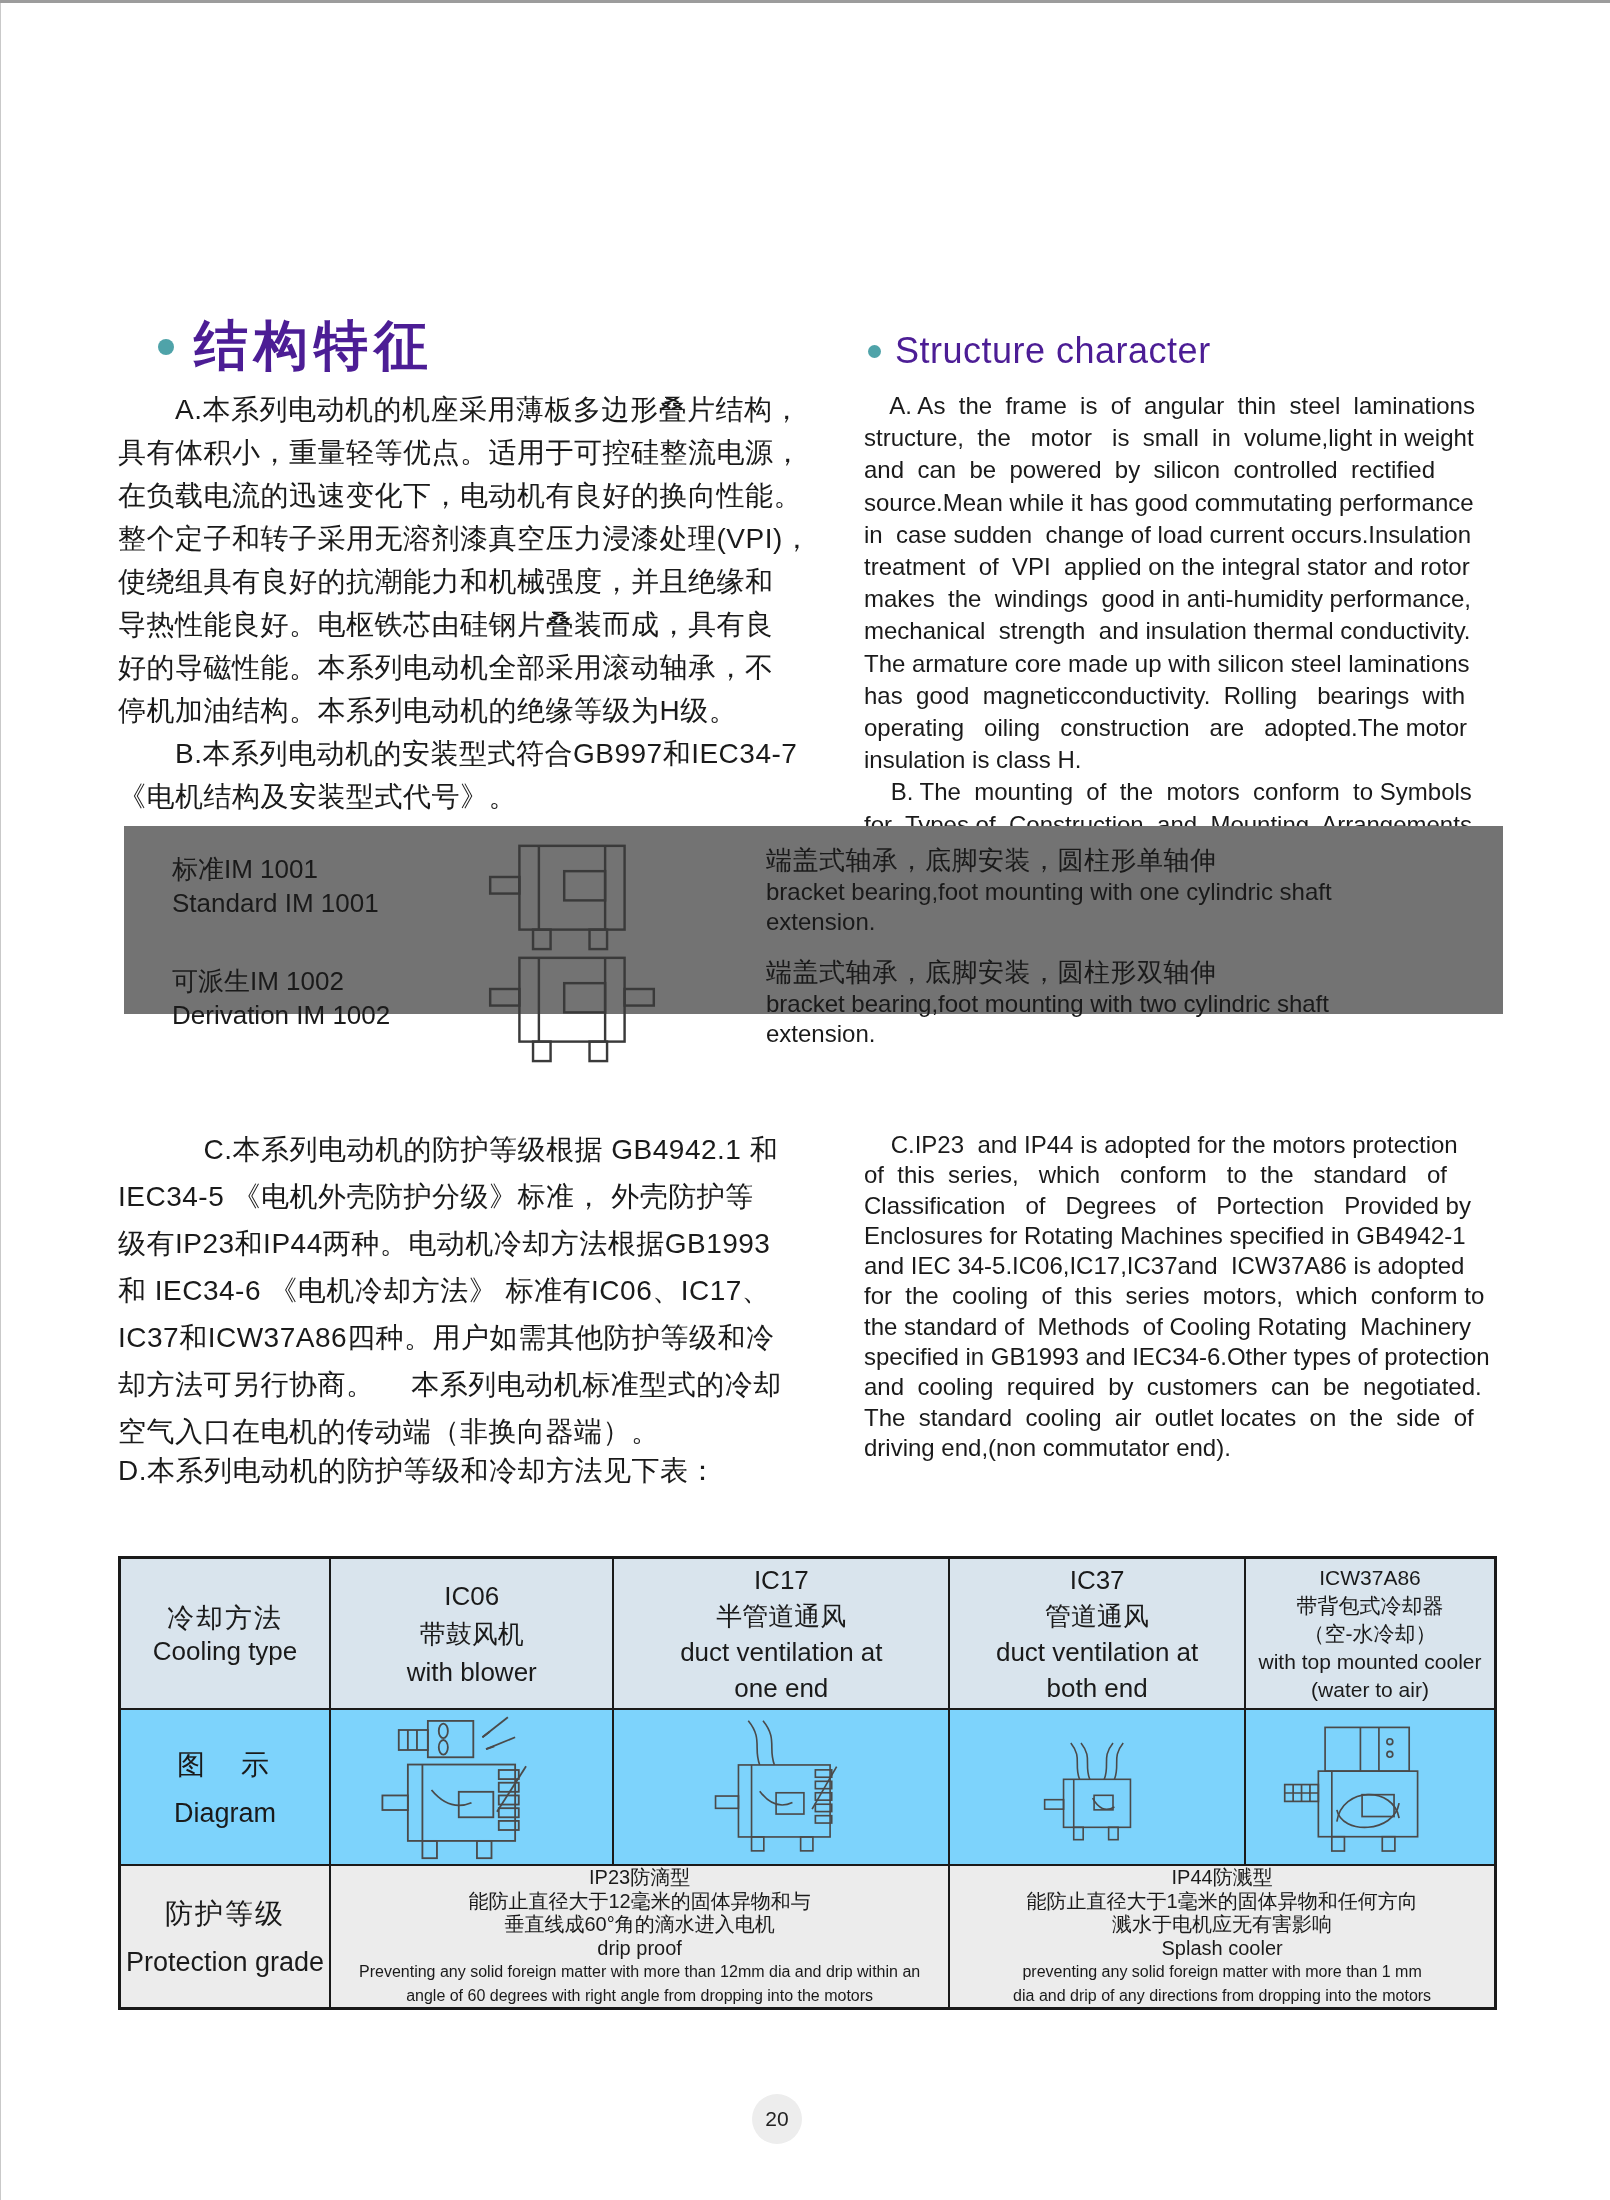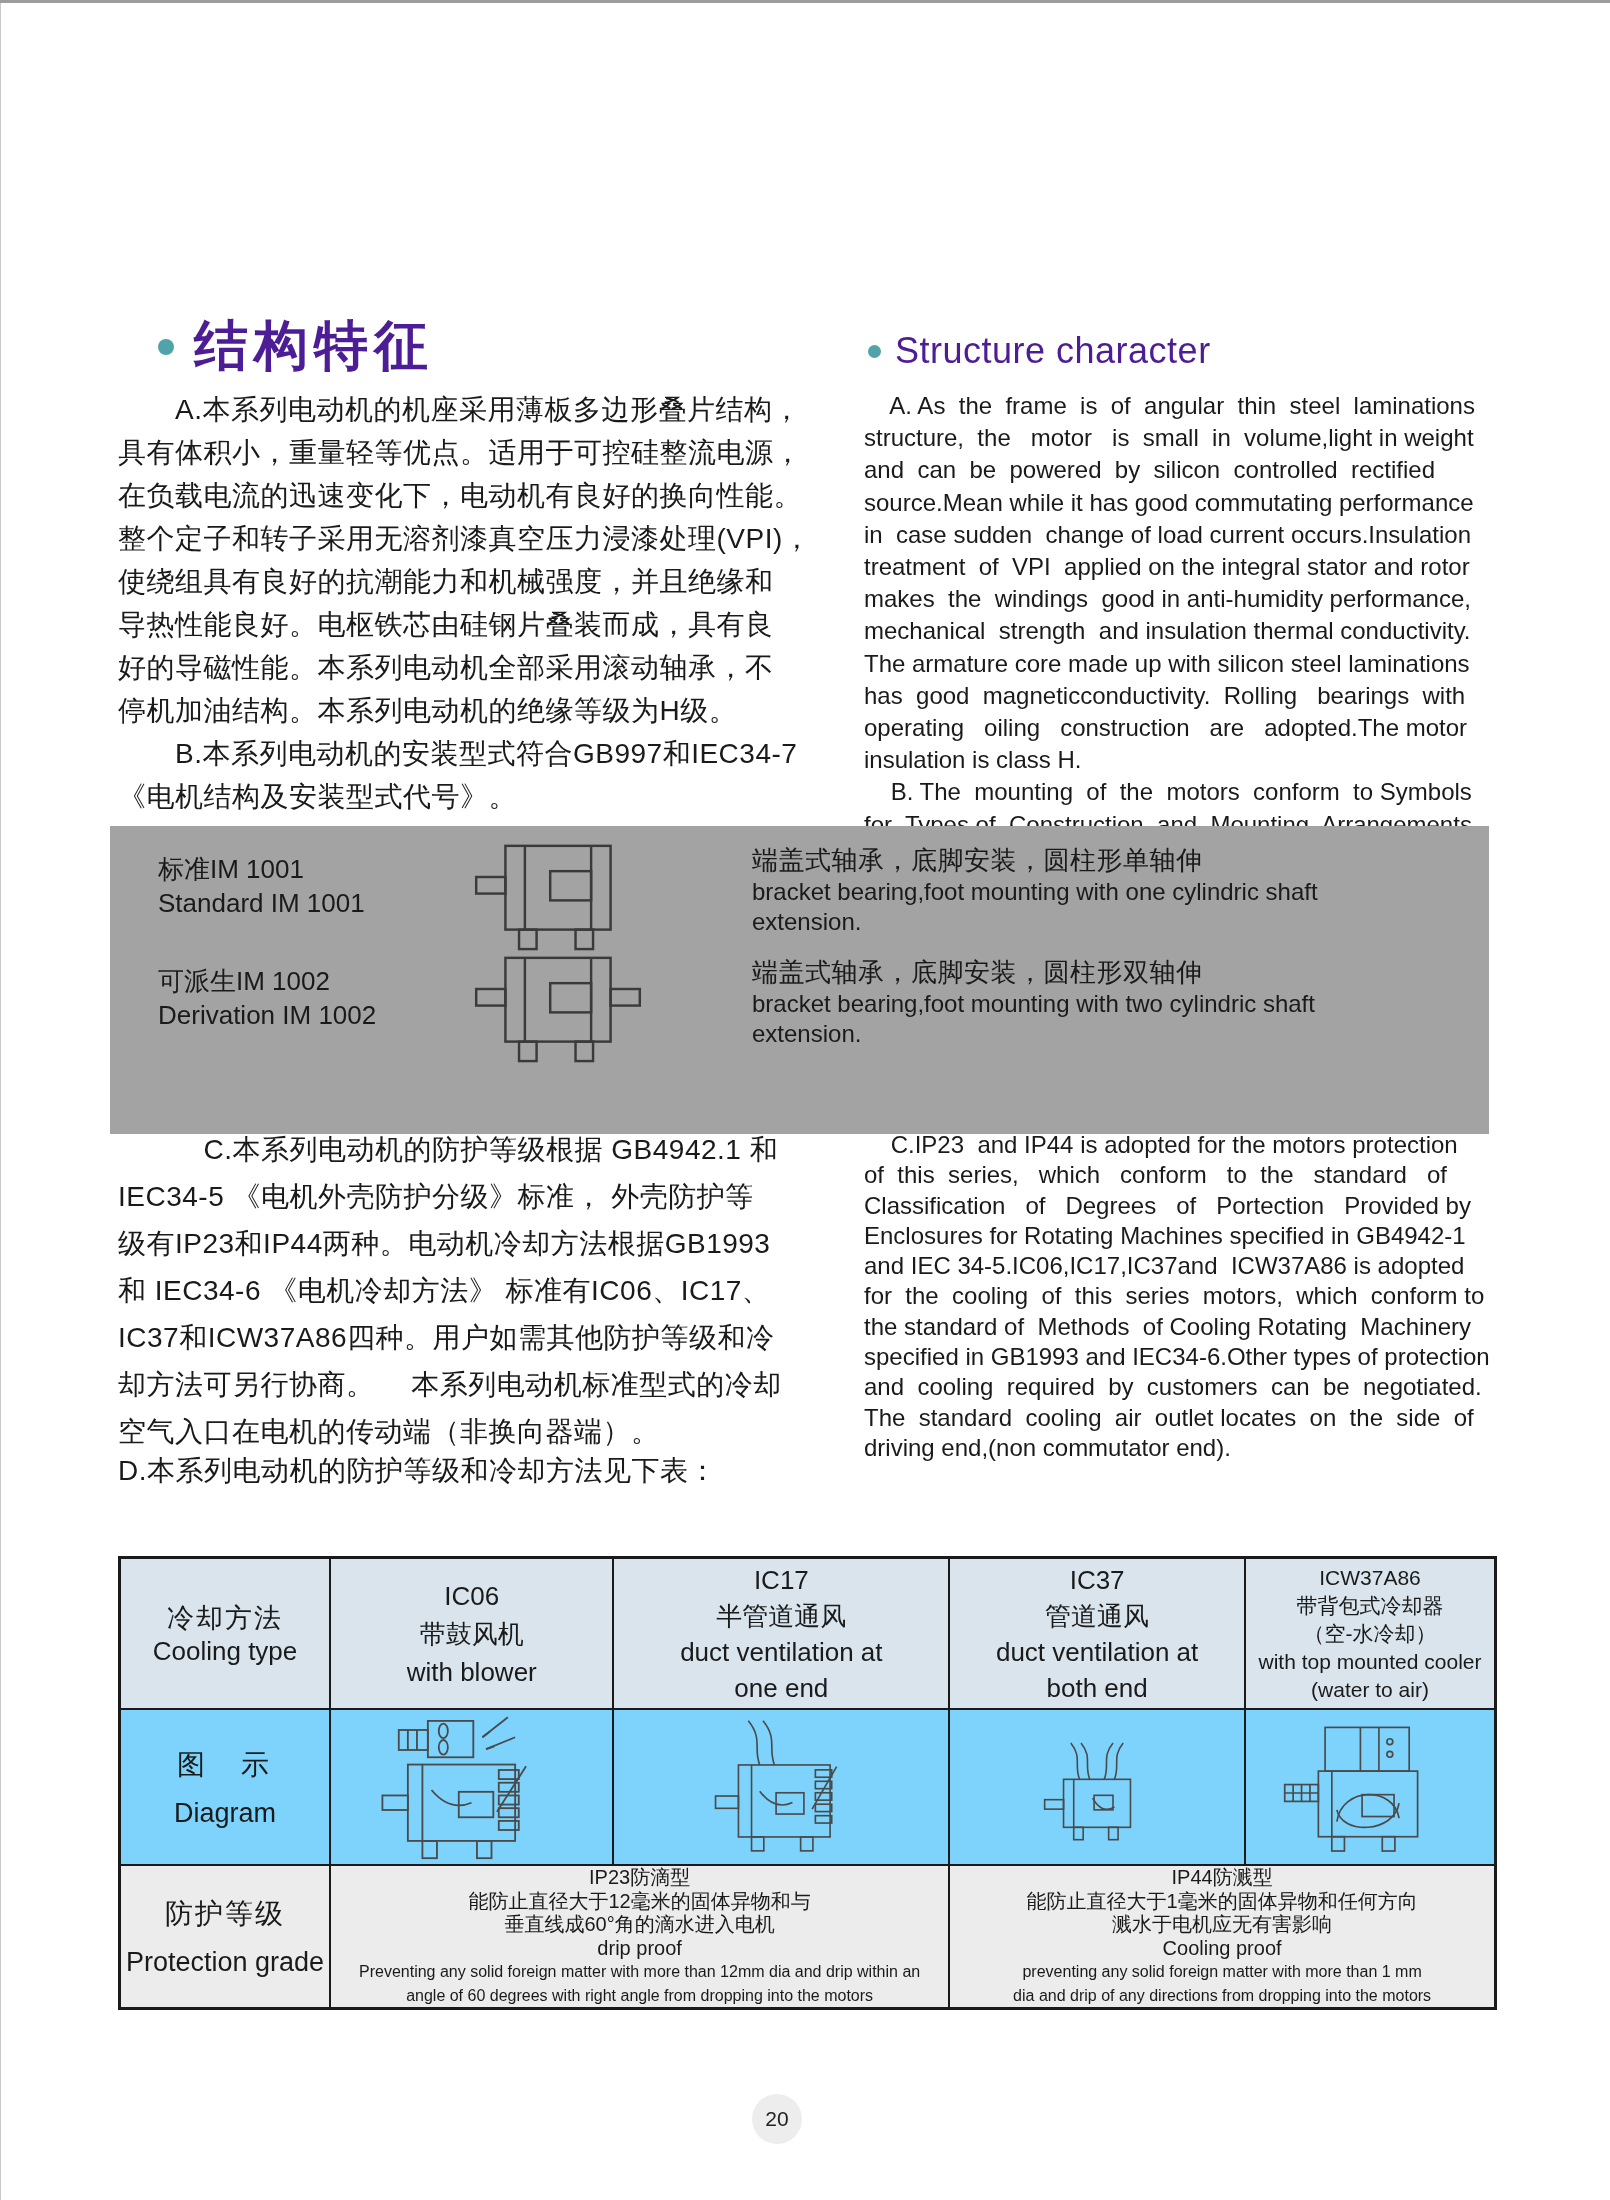--- a/index.html
+++ b/index.html
@@ -23,21 +23,21 @@
   .bullet-en{width:13px;height:13px;margin-right:14px;}
   .title-cn .title-text{font-size:54px;font-weight:bold;letter-spacing:6px;}
   .title-en .title-text{font-size:36px;font-weight:normal;letter-spacing:0.5px;}
 
   .pre{white-space:pre;}
 
   .para-cn-ab{position:absolute;left:118px;top:388px;font-size:28px;line-height:43px;letter-spacing:0.5px;}
   .para-en-ab{position:absolute;left:864px;top:390px;font-size:24px;line-height:32.2px;}
 
   
-  .im-box{position:absolute;left:110px;top:826px;width:1379px;height:308px;background:#a3a3a3;}
+  .im-box{position:absolute;left:124px;top:826px;width:1379px;height:188px;background:#737373;}
   .im-label{position:absolute;left:48px;font-size:26px;line-height:34px;}
   .im-label-1{top:26px;}
   .im-label-2{top:138px;}
   .im-fig{position:absolute;left:348px;}
   .im-fig-1{top:14px;}
   .im-fig-2{top:126px;}
   .im-desc{position:absolute;left:642px;}
   .im-desc-1{top:18px;}
   .im-desc-2{top:130px;}
   .im-desc .cn{font-size:26px;line-height:33px;letter-spacing:0.5px;}
@@ -329,21 +329,21 @@
         <div class="ip-line ip-cn">能防止直径大于12毫米的固体异物和与</div>
         <div class="ip-line ip-cn">垂直线成60°角的滴水进入电机</div>
         <div class="ip-line ip-en-t">drip proof</div>
         <div class="ip-line ip-en">Preventing any solid foreign matter with more than 12mm dia and drip within an</div>
         <div class="ip-line ip-en">angle of 60 degrees with right angle from dropping into the motors</div>
       </td>
       <td colspan="2">
         <div class="ip-line ip-cn">IP44防溅型</div>
         <div class="ip-line ip-cn">能防止直径大于1毫米的固体异物和任何方向</div>
         <div class="ip-line ip-cn">溅水于电机应无有害影响</div>
-        <div class="ip-line ip-en-t">Cooling proof</div>
+        <div class="ip-line ip-en-t">Splash cooler</div>
         <div class="ip-line ip-en">preventing any solid foreign matter with more than 1 mm</div>
         <div class="ip-line ip-en">dia and drip of any directions from dropping into the motors</div>
       </td>
     </tr>
   </tbody>
     </table>
 
   <div class="pageno">
     <span>20</span>
   </div>

